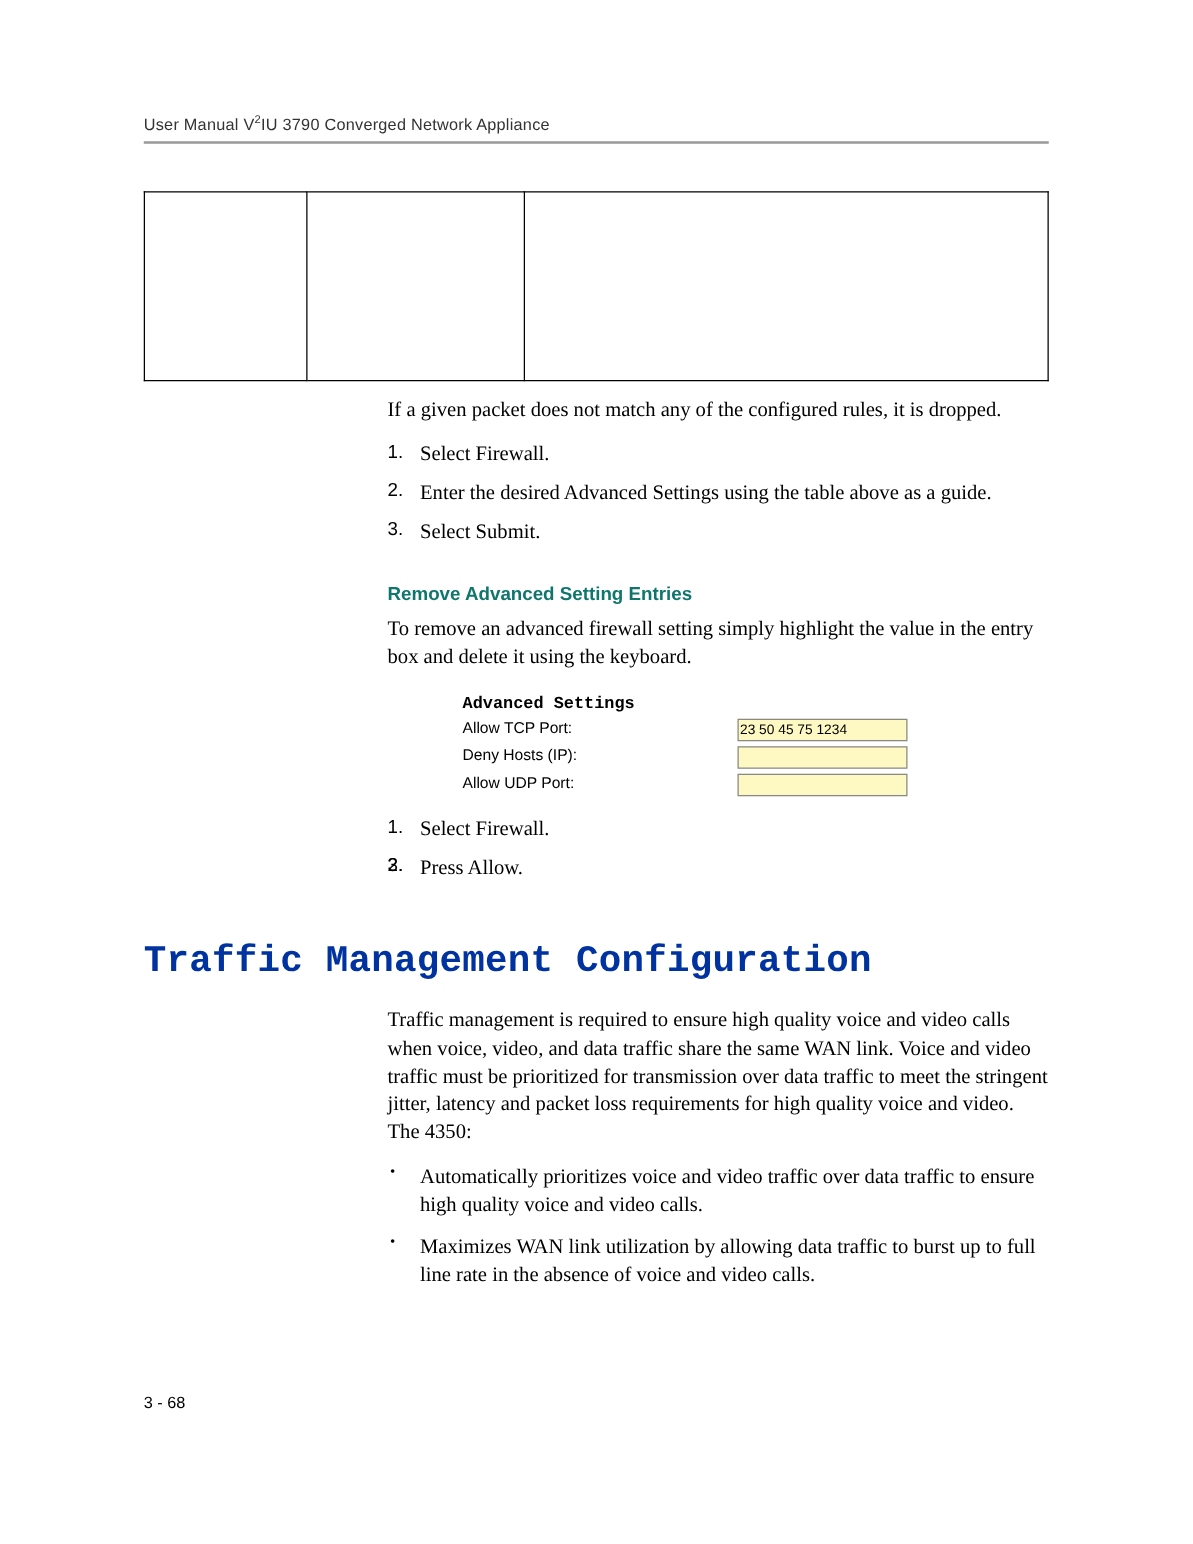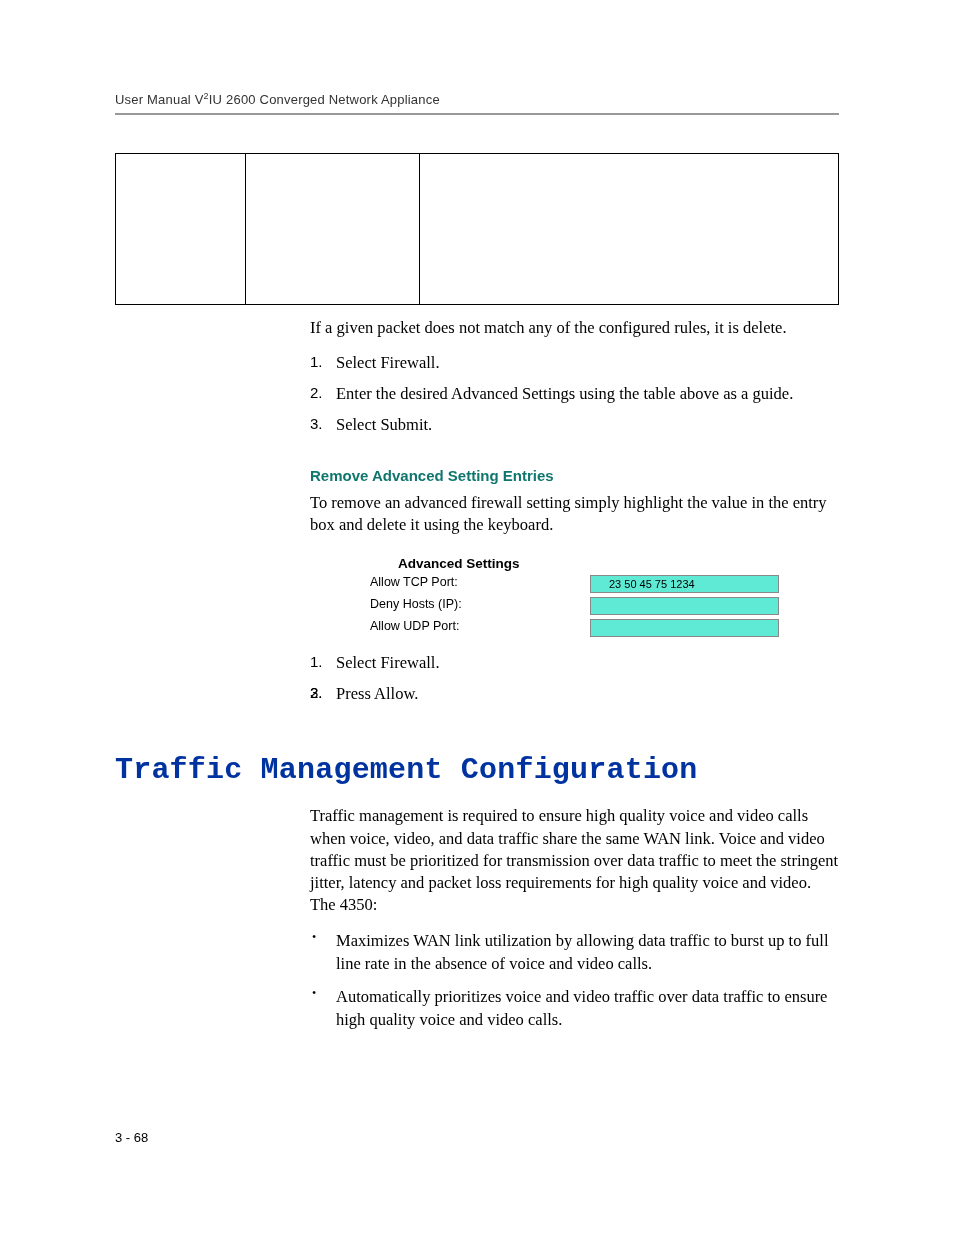--- a/index.html
+++ b/index.html
@@ -79,44 +79,43 @@
     font-family: "Futura", "Century Gothic", "Trebuchet MS", Arial, sans-serif;
     font-weight: bold;
     font-size: 15px;
     color: #0f766e;
     margin: 30px 0 8px 0;
   }
   .advanced-box {
     margin: 20px 0 14px 60px;
   }
   .advanced-title {
-    font-family: Liberation Sans, sans-serif;
+    font-family: Liberation Mono, monospace;
     font-weight: bold;
     font-size: 13.5px;
     margin-bottom: 4px;
-    margin-left: 28px;
   }
   .adv-row {
     display: flex;
     align-items: flex-start;
     margin: 4px 0;
     font-family: Verdana, Arial, sans-serif;
     font-size: 12.5px;
   }
   .adv-label {
     width: 220px;
   }
   .adv-input {
-    width: 189px;
+    width: 136px;
     height: 18px;
     border: 1px solid #888;
     font-family: Verdana, Arial, sans-serif;
     font-size: 11px;
-    padding: 1px 18px;
-    background: #5eead4;
+    padding: 1px 1px;
+    background: #fef9c3;
     box-sizing: border-box;
   }
   .main-heading {
     font-family: Liberation Mono, monospace;
     font-weight: bold;
     font-size: 30px;
     color: #0033a0;
     margin: 48px 0 18px 0;
     letter-spacing: 0.2px;
   }
@@ -135,50 +134,50 @@
   ul.bullets li::before {
     content: "•";
     position: absolute;
     left: 2px;
     top: 0;
     font-size: 12px;
   }
   .page-footer {
     position: absolute;
     left: 115px;
-    bottom: 90px;
+    bottom: 106px;
     font-family: "Futura", "Century Gothic", Arial, sans-serif;
     font-size: 13px;
   }
 </style>
 </head>
 <body>
 
 <div class="page">
 
   <div class="running-head">
-    <span>User Manual V</span><sup>2</sup><span>IU 2600 Converged Network Appliance</span>
+    <span>User Manual V</span><sup>2</sup><span>IU 3790 Converged Network Appliance</span>
   </div>
   <hr class="header-rule">
 
   <div class="content-area">
 
     <table class="empty-table">
       <tbody>
           <tr>
         <td style="width:18%"></td>
         <td style="width:24%"></td>
         <td style="width:58%"></td>
       </tr>
     </tbody>
       </table>
 
     <div class="body-indent">
 
-      <p class="para">If a given packet does not match any of the configured rules, it is delete.</p>
+      <p class="para">If a given packet does not match any of the configured rules, it is dropped.</p>
 
       <ol class="numbered">
         <li><span class="num">1.</span><span>Select Firewall.</span></li>
         <li><span class="num">2.</span><span>Enter the desired Advanced Settings using the table above as a guide.</span></li>
         <li><span class="num">3.</span><span>Select Submit.</span></li>
       </ol>
 
       <div class="sub-heading">Remove Advanced Setting Entries</div>
 
       <p class="para">To remove an advanced firewall setting simply highlight the value in the entry box and delete it using the keyboard.</p>
@@ -206,22 +205,22 @@
       </ol>
 
     </div>
 
     <h1 class="main-heading">Traffic Management Configuration</h1>
 
     <div class="body-indent">
       <p class="para">Traffic management is required to ensure high quality voice and video calls when voice, video, and data traffic share the same WAN link. Voice and video traffic must be prioritized for transmission over data traffic to meet the stringent jitter, latency and packet loss requirements for high quality voice and video. The 4350:</p>
 
       <ul class="bullets">
+        <li><span>Automatically prioritizes voice and video traffic over data traffic to ensure high quality voice and video calls.</span></li>
         <li><span>Maximizes WAN link utilization by allowing data traffic to burst up to full line rate in the absence of voice and video calls.</span></li>
-        <li><span>Automatically prioritizes voice and video traffic over data traffic to ensure high quality voice and video calls.</span></li>
       </ul>
     </div>
 
   </div>
 
   <div class="page-footer">3 - 68</div>
 
 </div>
 
 </body></html>

